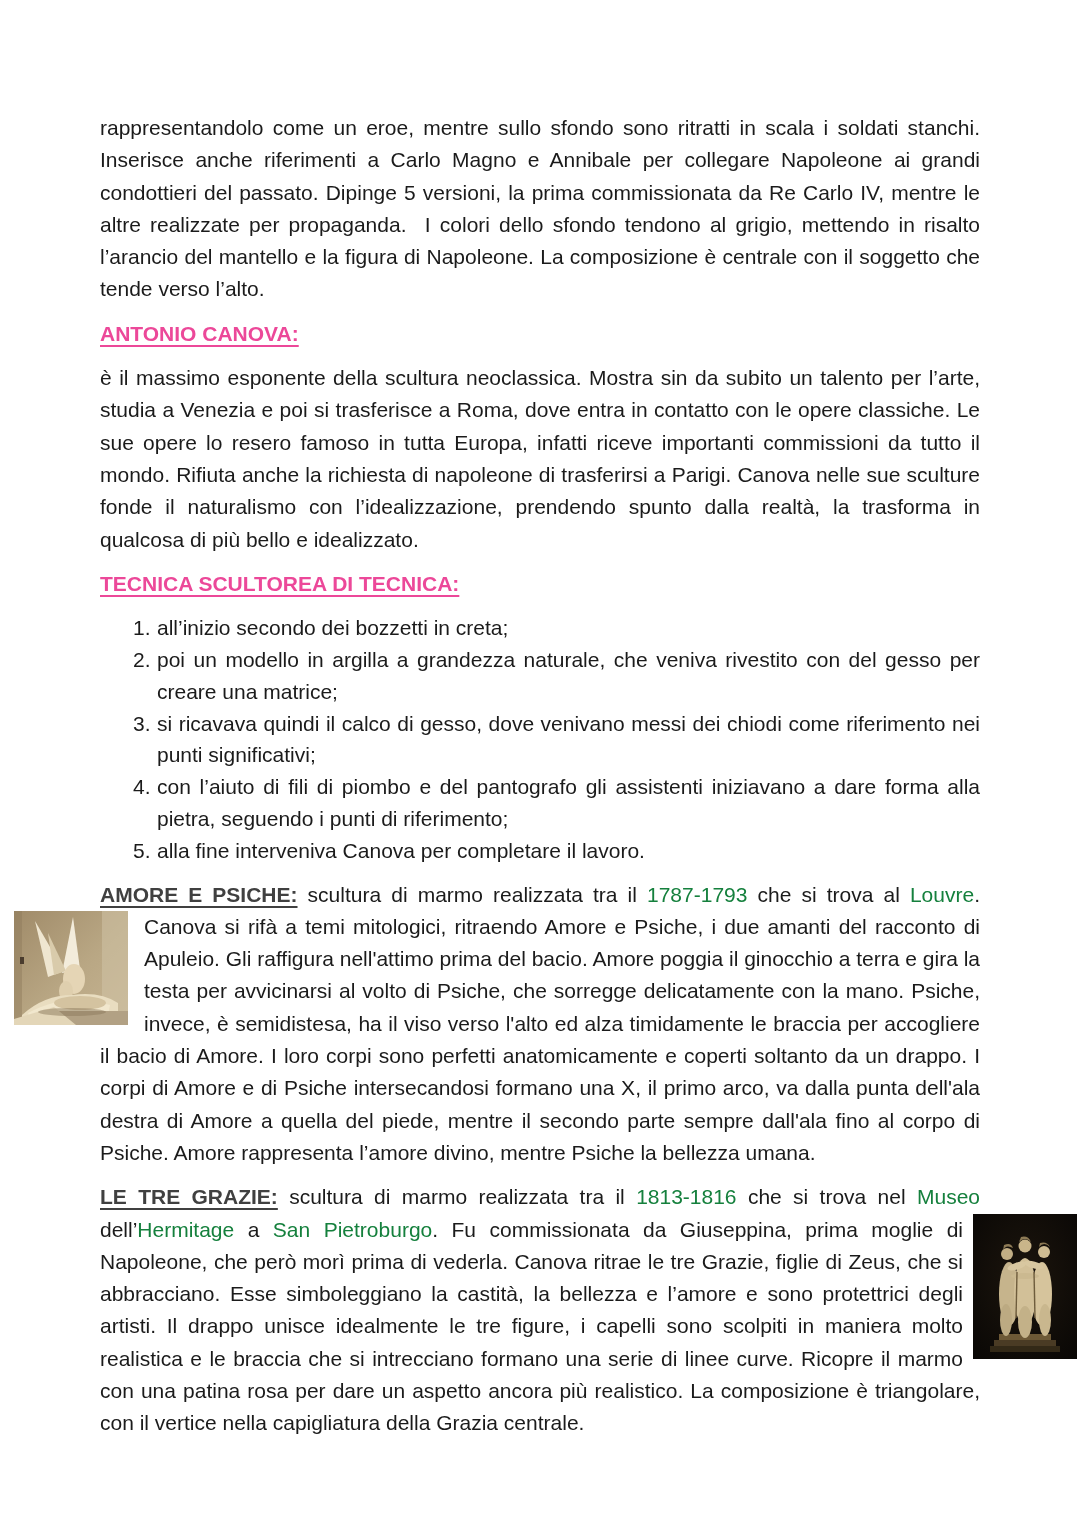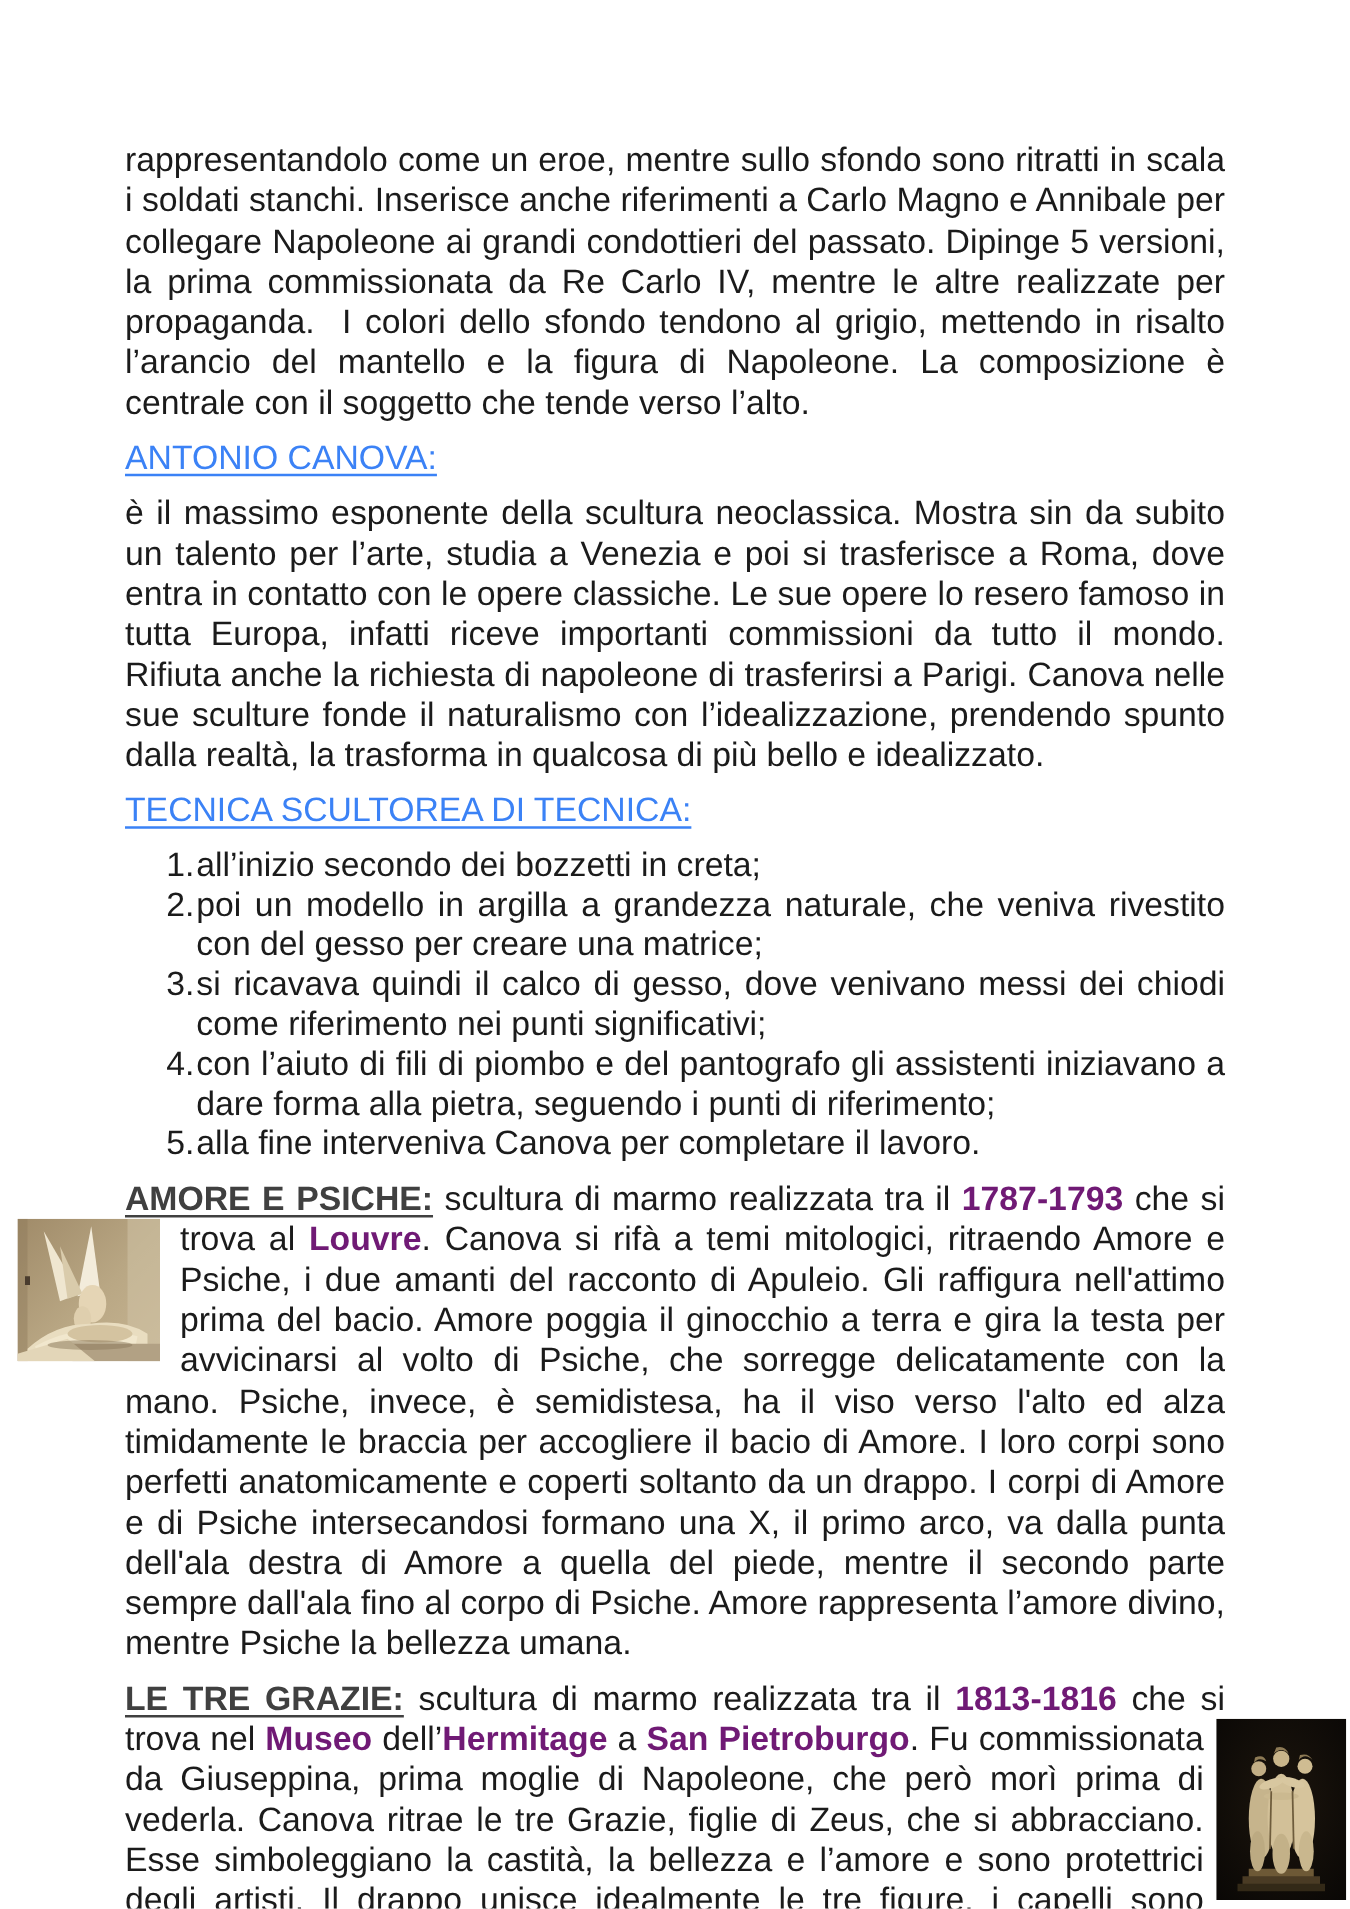--- a/index.html
+++ b/index.html
@@ -4,37 +4,37 @@
 <style>
   html,body{margin:0;padding:0;background:#ffffff;}
   .page{
     position:relative;
     width:1080px;height:1527px;
     background:#ffffff;
     box-sizing:border-box;
     padding:112px 100px 0 100px;
     font-family:"Liberation Sans","DejaVu Sans",sans-serif;
     color:#1b1b1b;
-    font-size:27px;
+    font-size:21px;
     line-height:32.3px;
     overflow:hidden;
   }
   .para{
     text-align:justify;
     margin:0 0 12px 0;
   }
   .heading{
-    font-weight:normal;
-    color:#3b82f6;
+    font-weight:bold;
+    color:#ec4899;
     text-decoration:underline;
     text-decoration-thickness:2px;
     text-underline-offset:4px;
     margin:4px 0 12px 0;
   }
-  .b{font-weight:bold;color:#701a75;}
+  .b{font-weight:normal;color:#15803d;}
   .bu{
     font-weight:bold;color:#404040;
     text-decoration:underline;
     text-decoration-thickness:2px;
     text-underline-offset:4px;
   }
   .steps{margin:10px 0 12px 0;}
   .step{
     display:flex;
     margin-left:33px;

